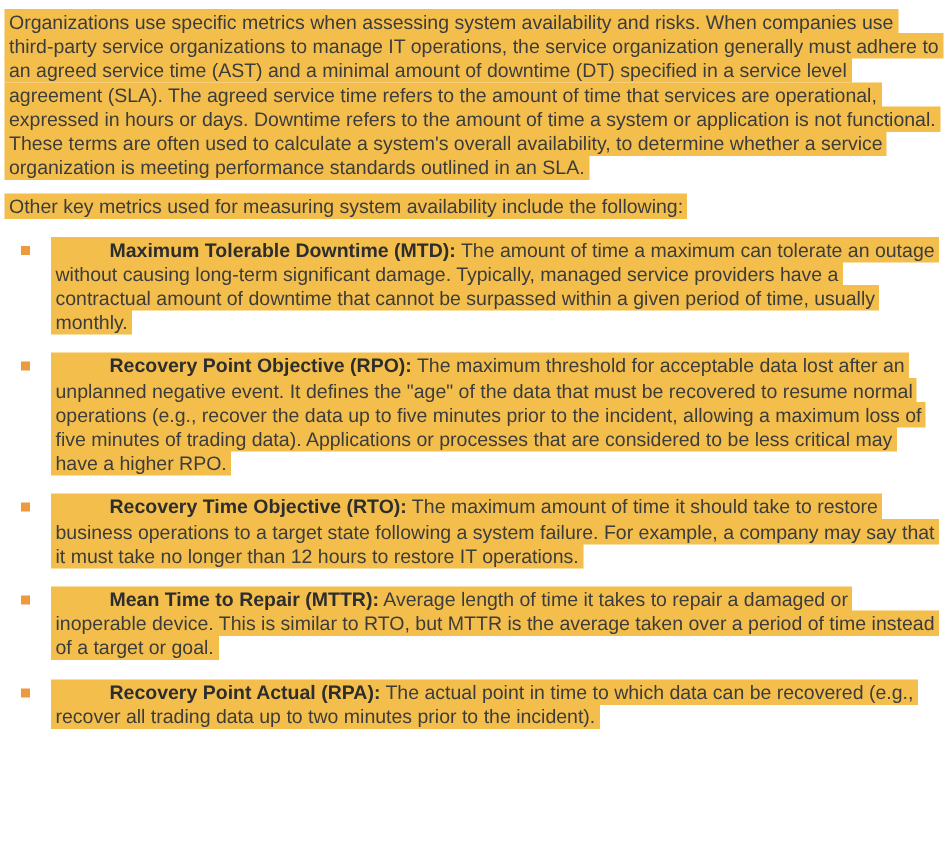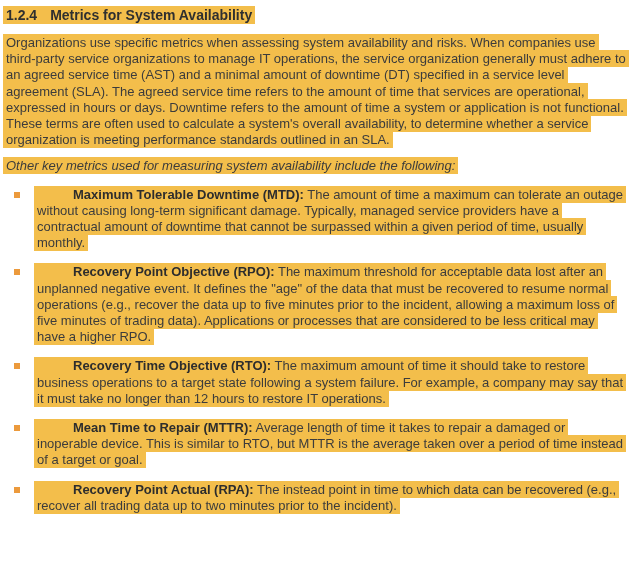--- a/index.html
+++ b/index.html
@@ -35,43 +35,40 @@
     margin-bottom: 12px;
     margin-left: -2px;
   }
   .heading .head-title { margin-left: 13px; }
   p, li {
     font-size: 13px;
     line-height: 16.2px;
     text-align: left;
   }
   p { margin-bottom: 10px; margin-left: -2px; }
-  p.list-intro { margin-bottom: 12px; font-style: italic; }
+  p.list-intro { margin-bottom: 12px; }
   ul.metrics { list-style: none; }
   li.metric {
     position: relative;
     padding-left: 29px;
     margin-bottom: 13px;
   }
   .sq {
     position: absolute;
     left: 9px; top: 5px;
     width: 6px; height: 6px;
     background: var(--bullet);
   }
   b { font-weight: 700; color: #2D2D2D; padding-left: 36px; }
 </style>
 </head>
 <body>
 
 <main class="doc">
 
-  <h2 class="heading">
-    <span class="hl"><span>1.2.4</span><span class="head-title">Metrics for System Availability</span></span>
-  </h2>
 
   <p><span class="hl">Organizations use specific metrics when assessing system availability and risks. When companies use third-party service organizations to manage IT operations, the service organization generally must adhere to an agreed service time (AST) and a minimal amount of downtime (DT) specified in a service level agreement (SLA). The agreed service time refers to the amount of time that services are operational, expressed in hours or days. Downtime refers to the amount of time a system or application is not functional. These terms are often used to calculate a system's overall availability, to determine whether a service organization is meeting performance standards outlined in an SLA.</span></p>
 
   <p class="list-intro"><span class="hl">Other key metrics used for measuring system availability include the following:</span></p>
 
   <ul class="metrics">
 
     <li class="metric">
       <span class="sq"></span>
       <span class="hl"><b>Maximum Tolerable Downtime (MTD):</b><span> The amount of time a maximum can tolerate an outage without causing long-term significant damage. Typically, managed service providers have a contractual amount of downtime that cannot be surpassed within a given period of time, usually monthly.</span></span>
@@ -88,18 +85,18 @@
     </li>
 
     <li class="metric">
       <span class="sq"></span>
       <span class="hl"><b>Mean Time to Repair (MTTR):</b><span> Average length of time it takes to repair a damaged or inoperable device. This is similar to RTO, but MTTR is the average taken over a period of time instead of a target or goal.</span></span>
     </li>
 
 
     <li class="metric">
       <span class="sq"></span>
-      <span class="hl"><b>Recovery Point Actual (RPA):</b><span> The instead point in time to which data can be recovered (e.g., recover all trading data up to two minutes prior to the incident).</span></span>
+      <span class="hl"><b>Recovery Point Actual (RPA):</b><span> The actual point in time to which data can be recovered (e.g., recover all trading data up to two minutes prior to the incident).</span></span>
     </li>
 
   </ul>
 
 </main>
 
 </body></html>

